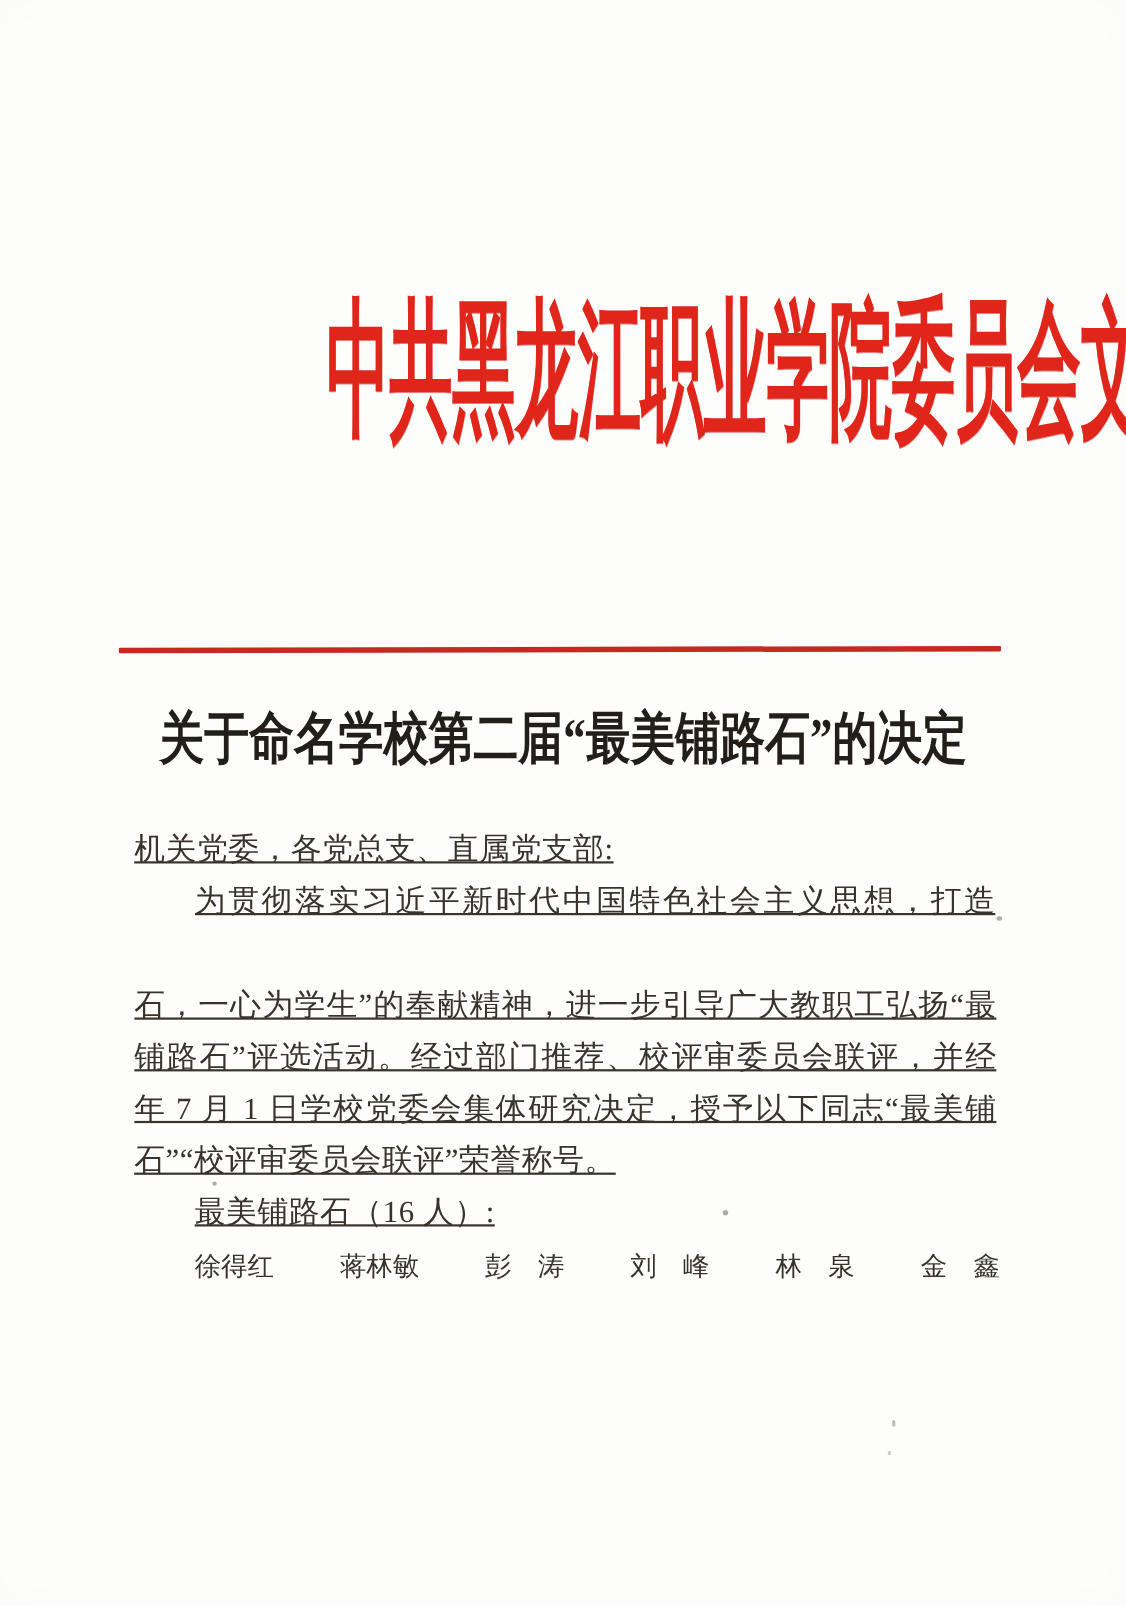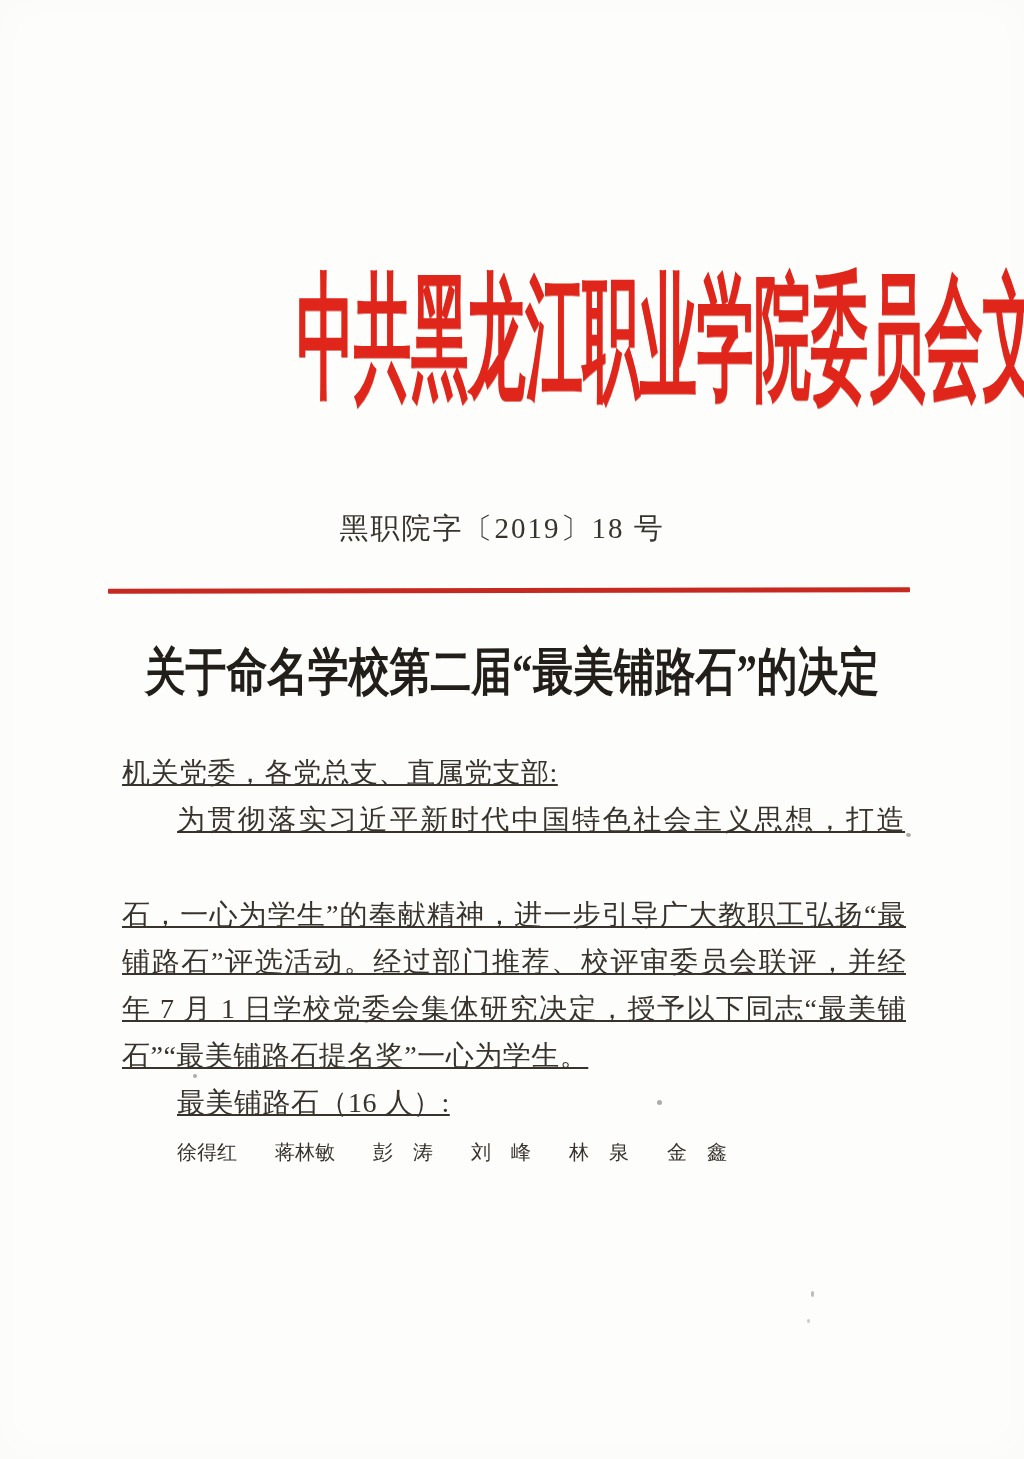--- a/index.html
+++ b/index.html
@@ -79,22 +79,22 @@
   }
   .jline {
     white-space: normal;
     text-align: justify;
     text-align-last: justify;
     overflow: hidden;
   }
   .names-row {
     position: absolute;
     display: flex;
-    gap: 38px;
-    font-size: 20px;
+    gap: 60px;
+    font-size: 24px;
     line-height: 36px;
     color: var(--ink, #38332c);
     white-space: nowrap;
   }
   
   .speck {
     position: absolute;
     background: #6f6a63;
     border-radius: 50%;
     opacity: 0.55;
@@ -105,38 +105,37 @@
   .speck.s4 { left: 811px; top: 1291px; width: 3px; height: 6px; opacity: 0.45; }
   .speck.s5 { left: 807px; top: 1319px; width: 3px; height: 4px; opacity: 0.35; }
 </style>
 </head>
 <body>
 
 <div class="page">
 
   <div class="org-title">中共黑龙江职业学院委员会文件</div>
 
-  <div class="doc-number">黑职院字〔2019〕18 号</div>
 
   <div class="red-rule"></div>
 
   <h1 class="doc-title">关于命名学校第二届“最美铺路石”的决定</h1>
 
   <div class="line" style="top:755px; left:122px;">机关党委，各党总支、直属党支部:</div>
 
   <div class="line jline" style="top:802px; left:177px; width:728px;">为贯彻落实习近平新时代中国特色社会主义思想，打造</div>
 
 
   <div class="line jline" style="top:897px; left:122px; width:784px;">石，一心为学生”的奉献精神，进一步引导广大教职工弘扬“最美</div>
 
   <div class="line jline" style="top:944px; left:122px; width:784px;">铺路石”评选活动。经过部门推荐、校评审委员会联评，并经 2019</div>
 
   <div class="line jline" style="top:991px; left:122px; width:784px;">年 7 月 1 日学校党委会集体研究决定，授予以下同志“最美铺路</div>
 
-  <div class="line" style="top:1038px; left:122px;">石”“最美铺路石提名奖”一心为学生。</div>
+  <div class="line" style="top:1038px; left:122px;">石”“校评审委员会联评”荣誉称号。</div>
 
   <div class="line" style="top:1085px; left:177px;">最美铺路石（16 人）:</div>
 
   <div class="names-row" style="top:1134px; left:177px;">
     <span>徐得红</span>
     <span>蒋林敏</span>
     <span>彭　涛</span>
     <span>刘　峰</span>
     <span>林　泉</span>
     <span>金　鑫</span>

